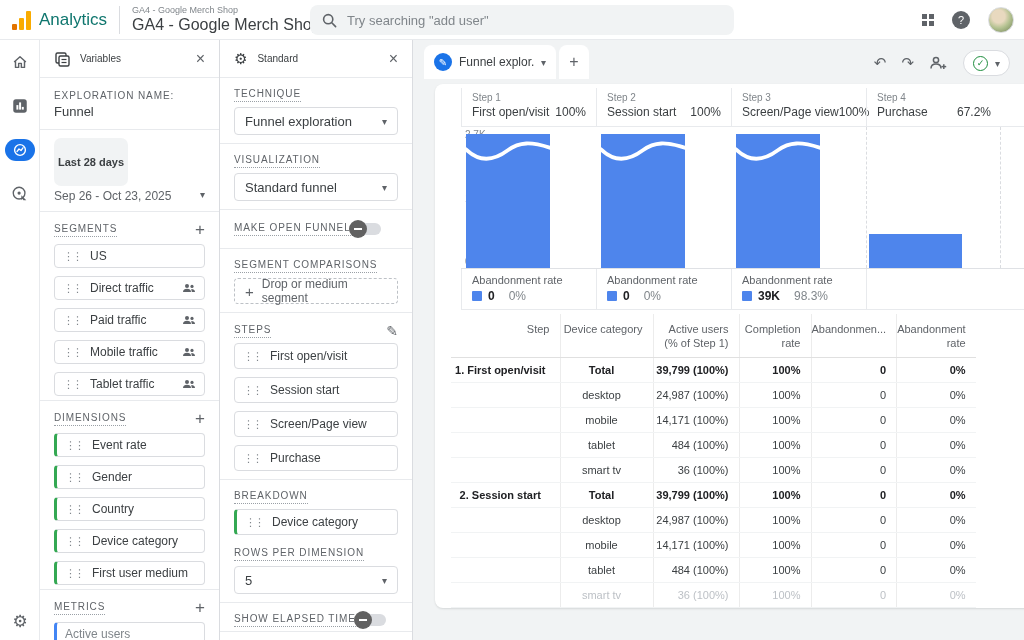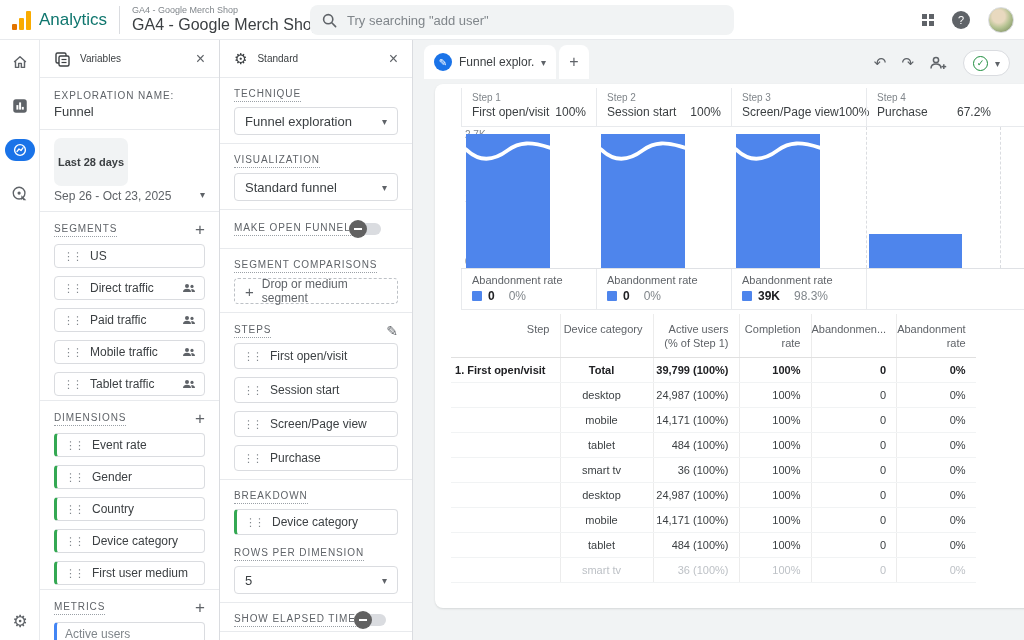--- a/index.html
+++ b/index.html
@@ -580,20 +580,28 @@
               <td class="vline">0%</td>
             </tr>
           <tr>
               <td class="l"></td>
               <td class="l vline">smart tv</td>
               <td class="vline">36 (100%)</td>
               <td class="vline">100%</td>
               <td class="vline">0</td>
               <td class="vline">0%</td>
             </tr>
+          <tr class="bold">
+              <td class="l">2. Session start</td>
+              <td class="l vline">Total</td>
+              <td class="vline">39,799 (100%)</td>
+              <td class="vline">100%</td>
+              <td class="vline">0</td>
+              <td class="vline">0%</td>
+            </tr>
           <tr>
               <td class="l"></td>
               <td class="l vline">desktop</td>
               <td class="vline">24,987 (100%)</td>
               <td class="vline">100%</td>
               <td class="vline">0</td>
               <td class="vline">0%</td>
             </tr>
           <tr>
               <td class="l"></td>

